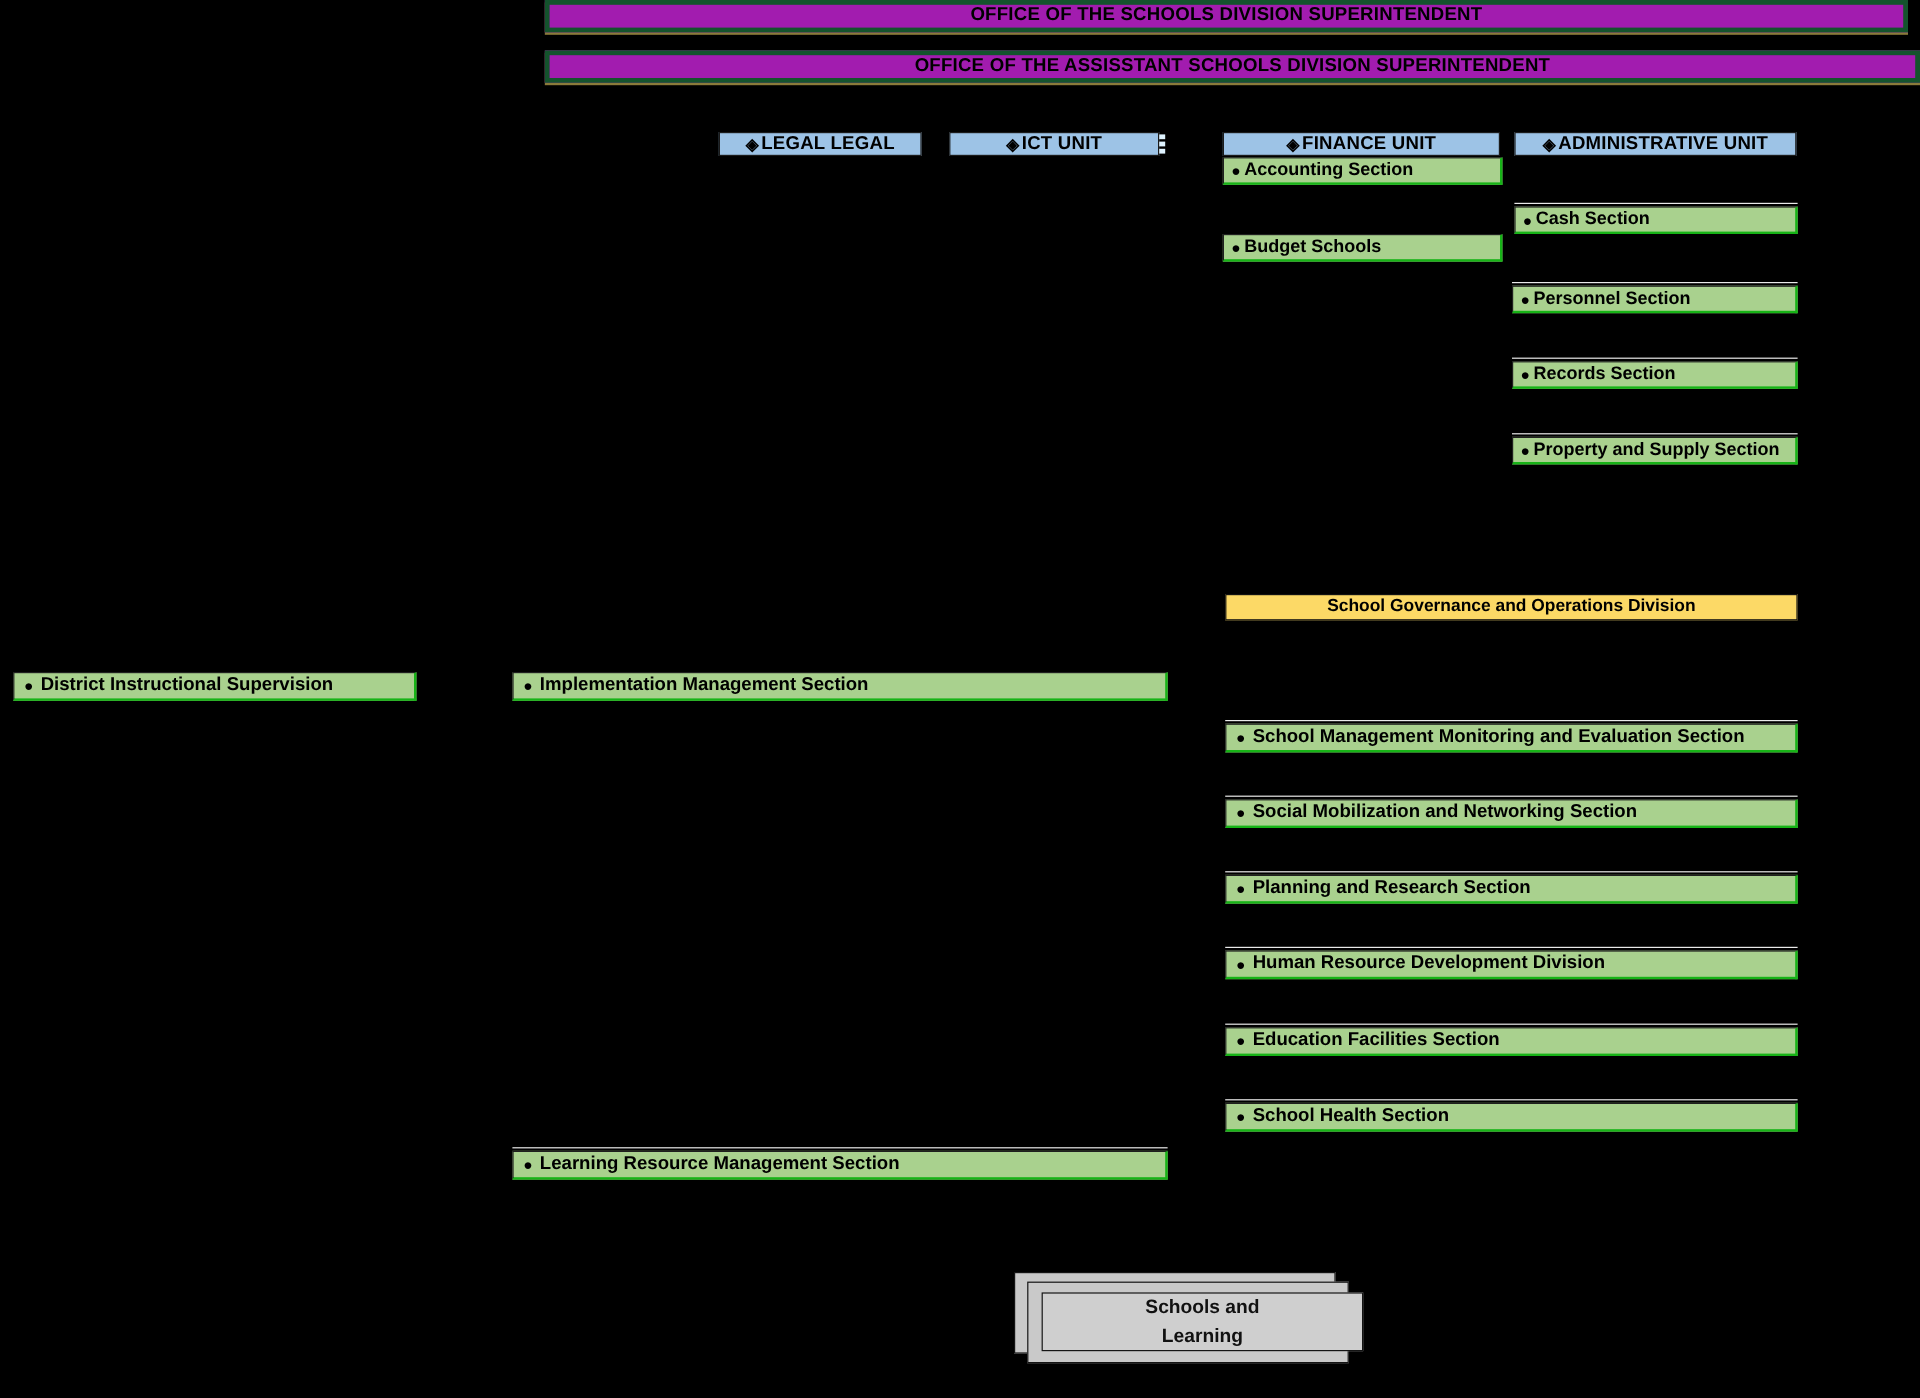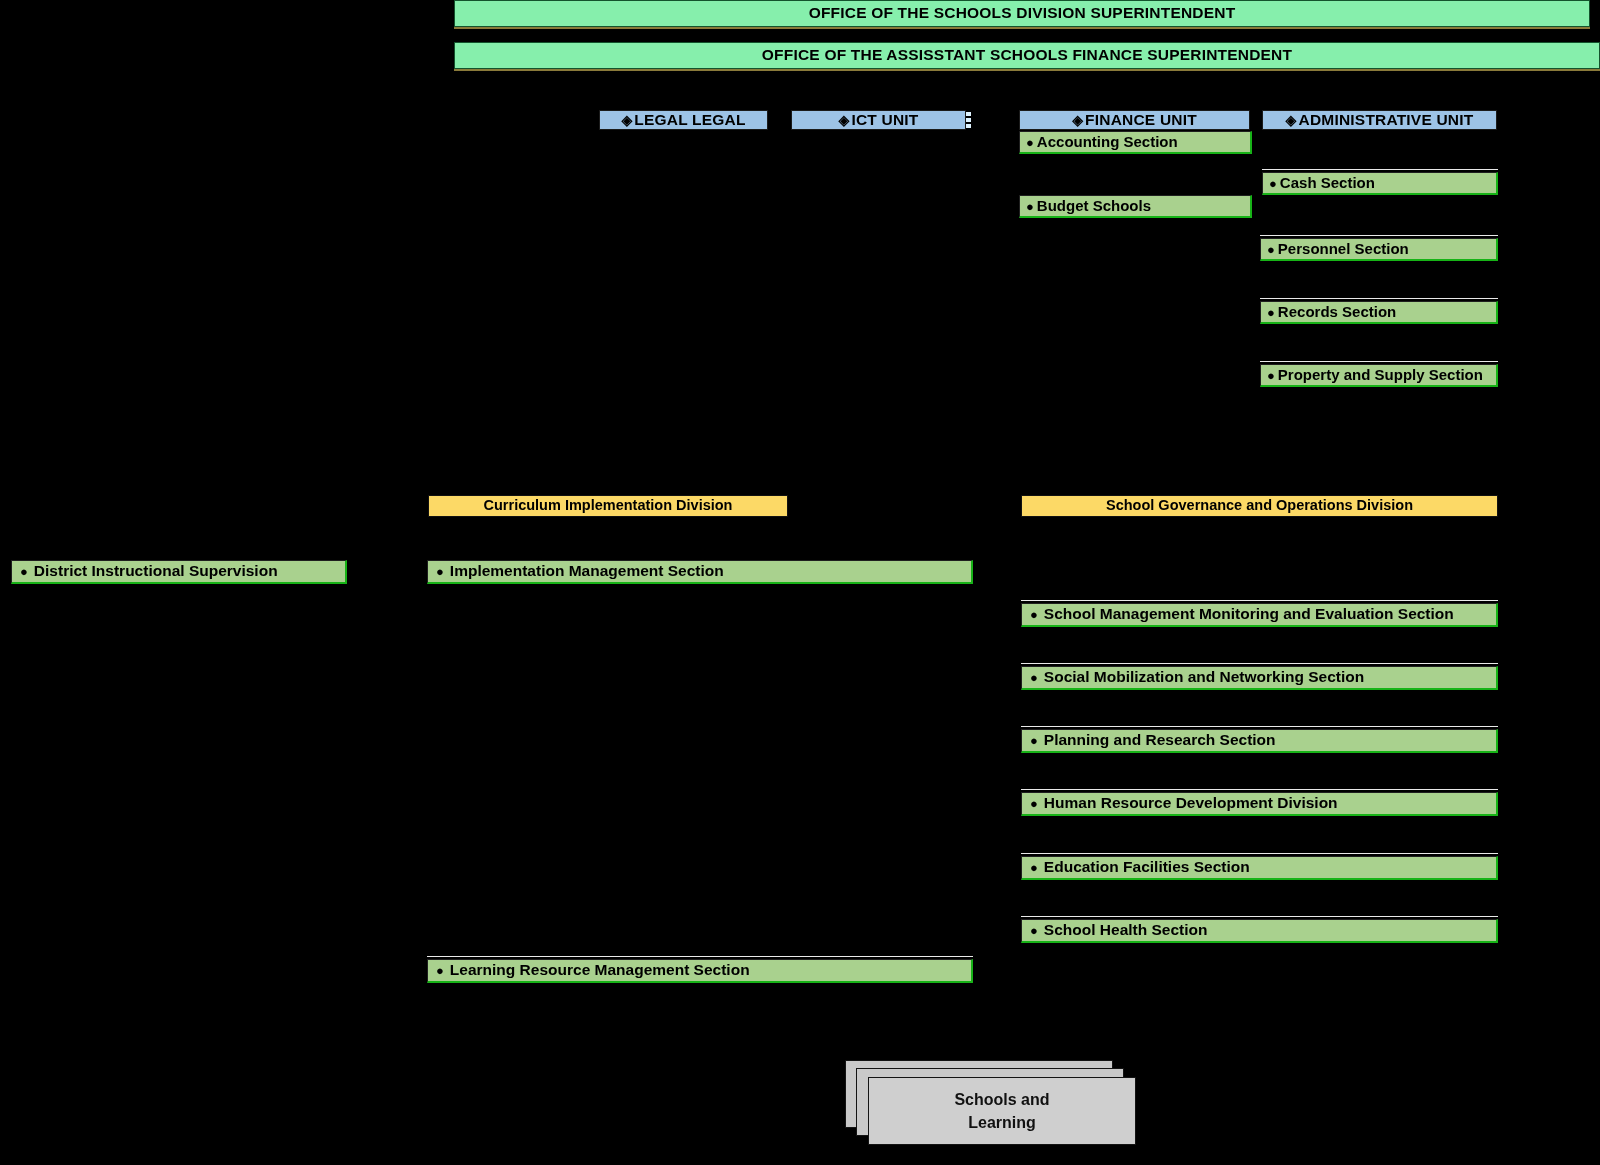--- a/index.html
+++ b/index.html
@@ -27,22 +27,22 @@
     align-items: center;
     font-weight: bold;
     color: #000000;
     line-height: 1.05;
     white-space: nowrap;
     overflow: hidden;
   }
 
   
   .banner {
-    background: #86efac;
-    border: 1px solid #14532d;
+    background: #a21caf;
+    border: 4px solid #14532d;
     justify-content: center;
     font-size: 15.5px;
     letter-spacing: .2px;
     box-shadow: 0 2px 0 0 #8a7a3a;
   }
 
   
   .unit {
     background: #9DC3E6;
     border: 1px solid #1b1b1b;
@@ -146,21 +146,21 @@
 </head>
 <body>
 
 <div id="chart-canvas">
 
   <div class="node banner" style="left:454px; top:0px; width:1136px; height:27px;">
     <span>OFFICE OF THE SCHOOLS DIVISION SUPERINTENDENT</span>
   </div>
 
   <div class="node banner" style="left:454px; top:42px; width:1146px; height:27px;">
-    <span>OFFICE OF THE ASSISSTANT SCHOOLS FINANCE SUPERINTENDENT</span>
+    <span>OFFICE OF THE ASSISSTANT SCHOOLS DIVISION SUPERINTENDENT</span>
   </div>
 
   <div class="node unit" style="left:599px; top:110px; width:169px; height:20px;">
     <span class="diamond-glyph">◈</span>
     <span>LEGAL  LEGAL</span>
   </div>
 
   <div class="node unit" style="left:791px; top:110px; width:175px; height:20px;">
     <span class="diamond-glyph">◈</span>
     <span>ICT UNIT</span>
@@ -204,23 +204,20 @@
     <span class="bullet-glyph">●</span>
     <span>Records Section</span>
   </div>
 
   <div class="rule-line" style="left:1260px; top:361px; width:238px;"></div>
   <div class="node section-box" style="left:1260px; top:364px; width:238px; height:23px;">
     <span class="bullet-glyph">●</span>
     <span>Property and Supply Section</span>
   </div>
 
-  <div class="node division" style="left:428px; top:495px; width:360px; height:22px;">
-    <span>Curriculum Implementation Division</span>
-  </div>
 
   <div class="node division" style="left:1021px; top:495px; width:477px; height:22px;">
     <span>School Governance and Operations Division</span>
   </div>
 
   <div class="node section-box wide handles-left handles-top" style="left:11px; top:560px; width:336px; height:24px;">
     <span class="bullet-glyph">●</span>
     <span>District Instructional Supervision</span>
   </div>
 
@@ -267,19 +264,19 @@
 
   <div class="rule-line" style="left:1021px; top:916px; width:477px;"></div>
   <div class="node section-box wide handles-left" style="left:1021px; top:919px; width:477px; height:24px;">
     <span class="bullet-glyph">●</span>
     <span>School Health Section</span>
   </div>
 
   <div class="stack-wrap" style="left:845px; top:1060px; width:300px; height:105px;">
     <div class="stack-sheet" style="left:0px;  top:0px;  width:268px; height:68px;"></div>
     <div class="stack-sheet" style="left:11px; top:8px;  width:268px; height:68px;"></div>
-    <div class="stack-front" style="left:23px; top:17px; width:268px; height:68px;">
+    <div class="stack-front" style="left:23px; top:17px; width:268px; height:49px;">
       <span>Schools and</span>
       <span>Learning</span>
     </div>
   </div>
 
 </div>
 
 </body></html>

